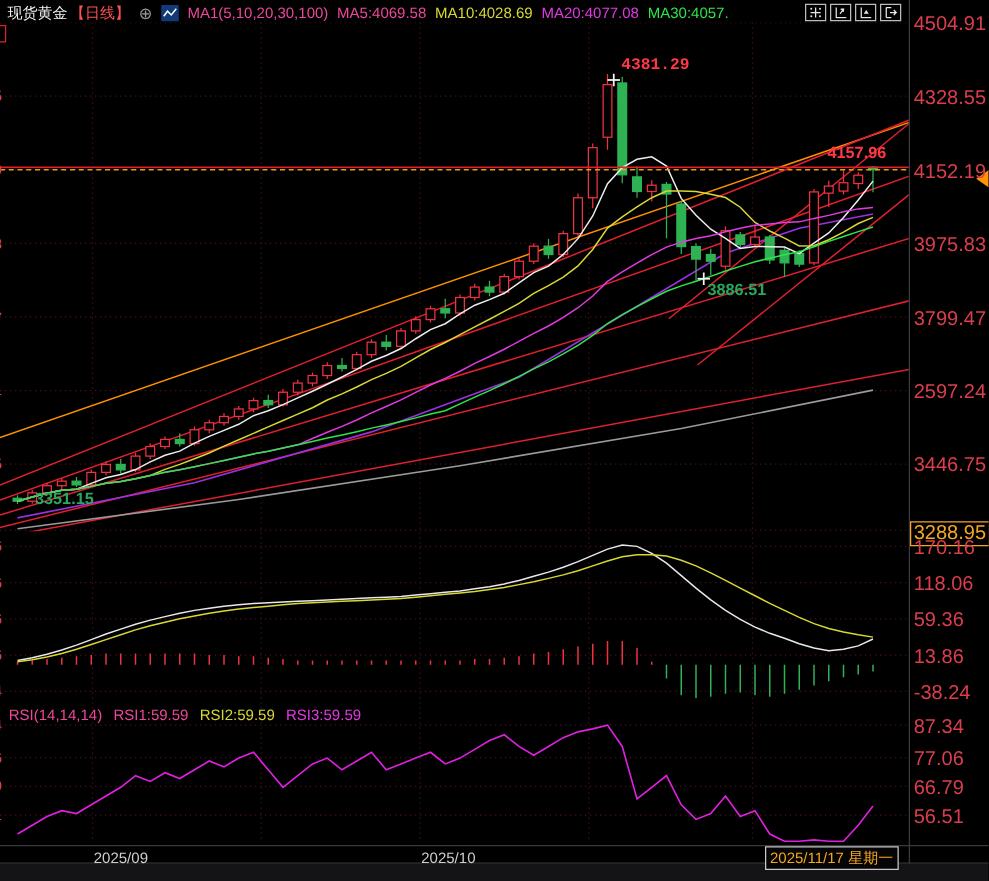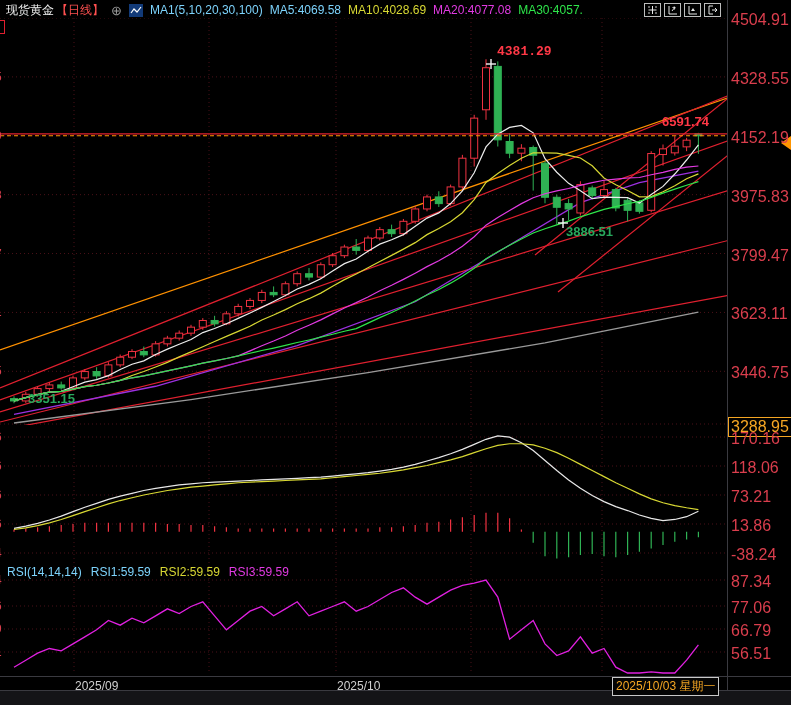--- a/index.html
+++ b/index.html
@@ -1,21 +1,21 @@
 <!DOCTYPE html>
 <html><head>
 <meta charset="utf-8">
 <style>
   html,body{margin:0;padding:0;background:#000;}
   #app{position:relative;width:791px;height:705px;background:#000;overflow:hidden;
        font-family:"Liberation Sans",sans-serif;}
   #chart-svg{position:absolute;left:0;top:0;}
   .hdr{position:absolute;top:2px;left:6px;height:16px;display:flex;align-items:center;gap:7px;
        font-size:12px;white-space:nowrap;z-index:5;}
-  .w{color:#7dd3fc}.yl{color:#d8d833}.mg{color:#e23ae2}.gn{color:#2ee54a}.rd{color:#ff5050}
+  .w{color:#ec4899}.yl{color:#d8d833}.mg{color:#e23ae2}.gn{color:#2ee54a}.rd{color:#ff5050}
   .subhdr{position:absolute;left:7px;height:14px;display:flex;gap:9px;font-size:12px;z-index:5;white-space:nowrap;}
   .iconrow{position:absolute;top:3px;right:70px;display:flex;gap:3px;z-index:6;}
   .icobox{width:15px;height:12px;border:1px solid #bdbdbd;display:flex;align-items:center;justify-content:center;}
   .axis-label{position:absolute;left:731px;font-size:16px;color:#da3e4d;z-index:4;white-space:nowrap;}
   .axis-label.boxed{color:#f5a623;border:1px solid #f5a623;padding:0 2px;left:728px;background:#000;}
   .xlab{position:absolute;top:679px;font-size:12px;color:#cfcfcf;z-index:4;white-space:nowrap;}
   .datebox{position:absolute;top:677px;font-size:12px;color:#f5a623;border:1px solid #c9c9c9;
            padding:0 3px;background:#050505;z-index:4;white-space:nowrap;}
   .anno{position:absolute;font-size:13px;font-weight:bold;z-index:4;white-space:nowrap;}
   .edge-digit{position:absolute;left:-5px;width:10px;overflow:hidden;font-size:12px;color:#da3e4d;z-index:4;}
@@ -330,37 +330,37 @@
     <span class="yl">RSI2:59.59</span>
     <span class="mg">RSI3:59.59</span>
   </div>
 
   <div id="labels-layer">
       <div class="axis-label" style="top:11px;">4504.91</div>
       <div class="axis-label" style="top:69.88529227935119px;">4328.55</div>
       <div class="axis-label" style="top:128.77058455870267px;">4152.19</div>
       <div class="axis-label" style="top:187.65587683805387px;">3975.83</div>
       <div class="axis-label" style="top:246.5411691174052px;">3799.47</div>
-      <div class="axis-label" style="top:305.42646139675634px;">3623.11</div>
+      <div class="axis-label" style="top:305.42646139675634px;">2597.24</div>
       <div class="axis-label" style="top:364.31175367610774px;">3446.75</div>
       <div class="axis-label boxed" style="top:417px;">3288.95</div>
       <div class="axis-label" style="top:430px;">170.16</div>
       <div class="axis-label" style="top:459px;">118.06</div>
-      <div class="axis-label" style="top:488px;">73.21</div>
+      <div class="axis-label" style="top:488px;">59.36</div>
       <div class="axis-label" style="top:517px;">13.86</div>
       <div class="axis-label" style="top:546px;text-align:center;">-38.24</div>
       <div class="axis-label" style="top:573px;">87.34</div>
       <div class="axis-label" style="top:599px;">77.06</div>
       <div class="axis-label" style="top:622px;">66.79</div>
       <div class="axis-label" style="top:645px;">56.51</div>
       <div class="xlab" style="left:75px;">2025/09</div>
       <div class="xlab" style="left:337px;">2025/10</div>
-      <div class="datebox" style="left:612px;">2025/10/03 星期一</div>
+      <div class="datebox" style="left:612px;">2025/11/17 星期一</div>
       <div class="anno" style="left:497px;top:44px;color:#ff3846;font-family:Liberation Mono, monospace;">4381.29</div>
-      <div class="anno" style="left:662px;top:114px;color:#ff3846;">6591.74</div>
+      <div class="anno" style="left:662px;top:114px;color:#ff3846;">4157.96</div>
       <div class="anno" style="left:566px;top:224px;color:#27a85c;">3886.51</div>
       <div class="anno" style="left:28px;top:391px;color:#27a85c;">3351.15</div>
     </div>
 
   <div class="edge-box"></div>
   <div id="edge-layer">
       <div class="edge-digit" style="top: 69.8853px;">5</div>
       <div class="edge-digit" style="top: 128.771px;">9</div>
       <div class="edge-digit" style="top: 187.656px;">3</div>
       <div class="edge-digit" style="top: 246.541px;">7</div>

